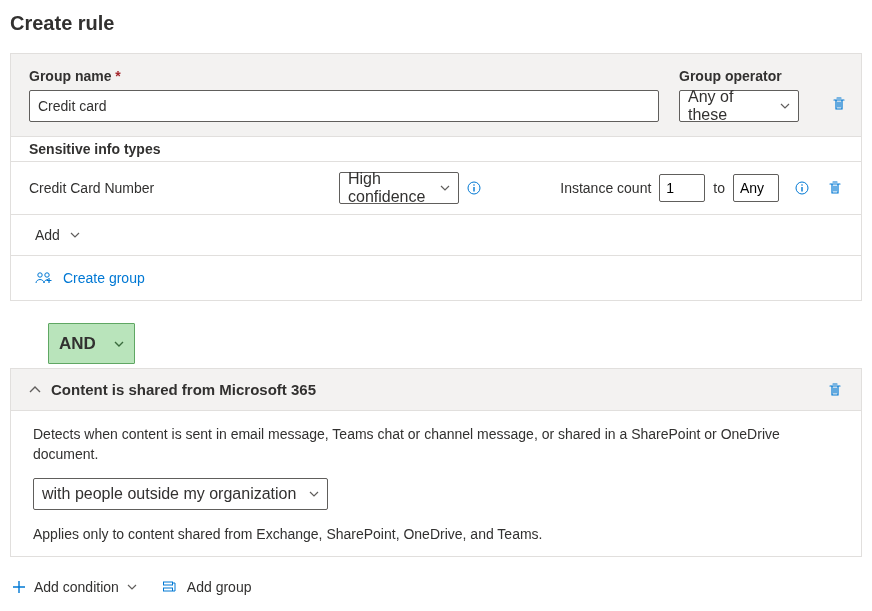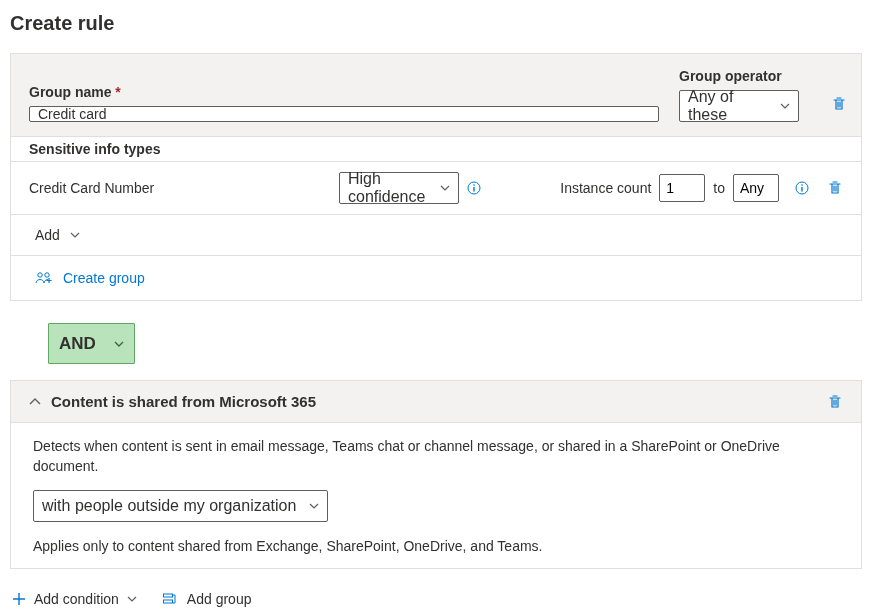--- a/index.html
+++ b/index.html
@@ -33,21 +33,21 @@
 }
 .field-stack { display: flex; flex-direction: column; gap: 6px; }
 .grow { flex: 1; }
 .label { font-weight: 600; font-size: 14px; }
 .req { color: #a4262c; }
 .text-input {
   border: 1px solid #605e5c;
   border-radius: 2px;
   padding: 5px 8px;
   font-size: 14px;
-  height: 16px;
+  height: 32px;
   width: 100%;
   color: #323130;
   background: #fff;
 }
 .select-box {
   border: 1px solid #605e5c;
   border-radius: 2px;
   height: 32px;
   padding: 0 8px;
   display: inline-flex;
@@ -274,21 +274,21 @@
 <div class="logic-pill">
   <span>AND</span>
   <span class="chevron">
     <svg width="10" height="6" viewBox="0 0 10 6">
         <path d="M1 1 L5 5 L9 1" stroke="#3a6b3d" stroke-width="1.4" fill="none"></path>
       </svg>
   </span>
 </div>
 
 
-<div class="card" style="margin-top:12px;">
+<div class="card" style="">
   <div class="card-header2">
     <span class="expand-icon">
       <svg width="12" height="8" viewBox="0 0 12 8">
           <path d="M1 6 L6 1 L11 6" stroke="#605e5c" stroke-width="1.4" fill="none"></path>
         </svg>
     </span>
     <span class="header2-title">Content is shared from Microsoft 365</span>
     <span class="trash-btn" style="margin-left:auto">
       <svg width="16" height="16" viewBox="0 0 16 16">
           <path d="M3 4h10M6 2h4M5 4v9h6V4M7 6v5M9 6v5" stroke="#0078d4" stroke-width="1.2" fill="none" stroke-linecap="round"></path>

